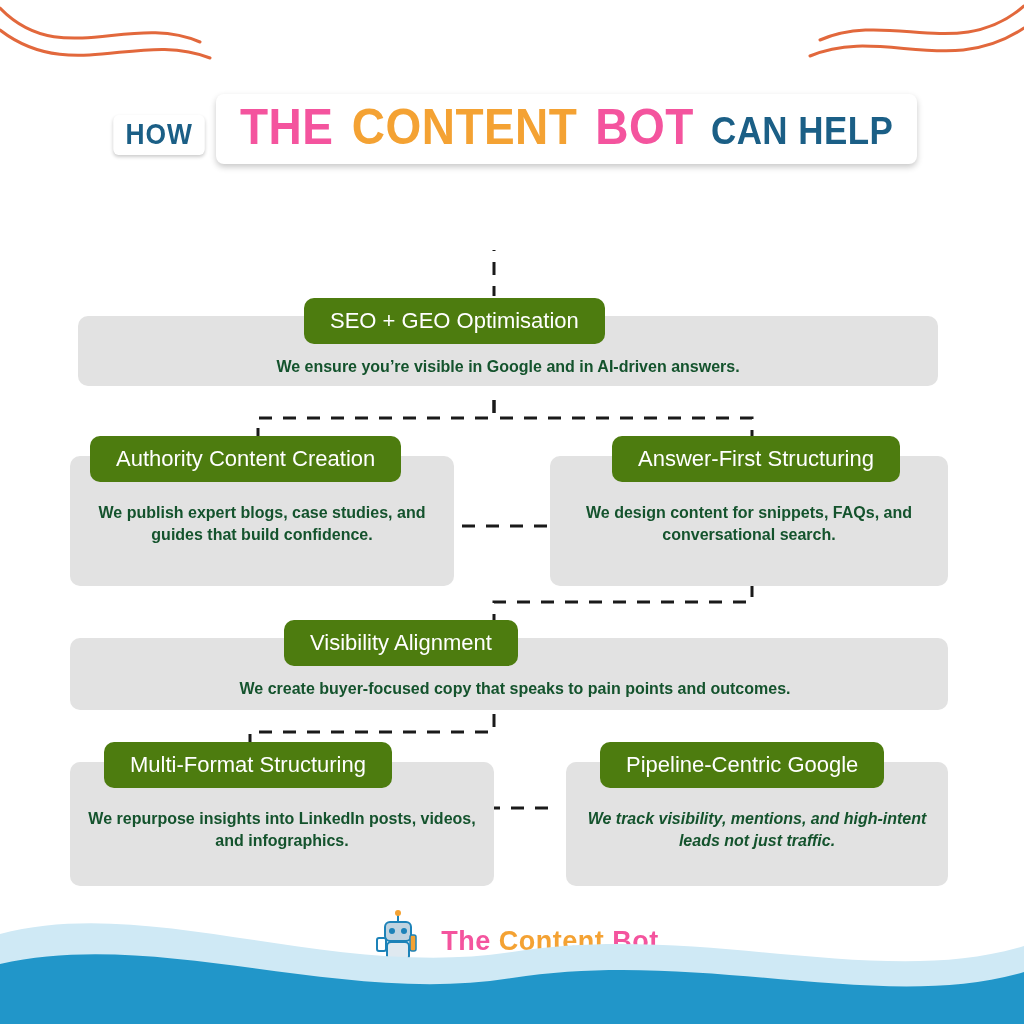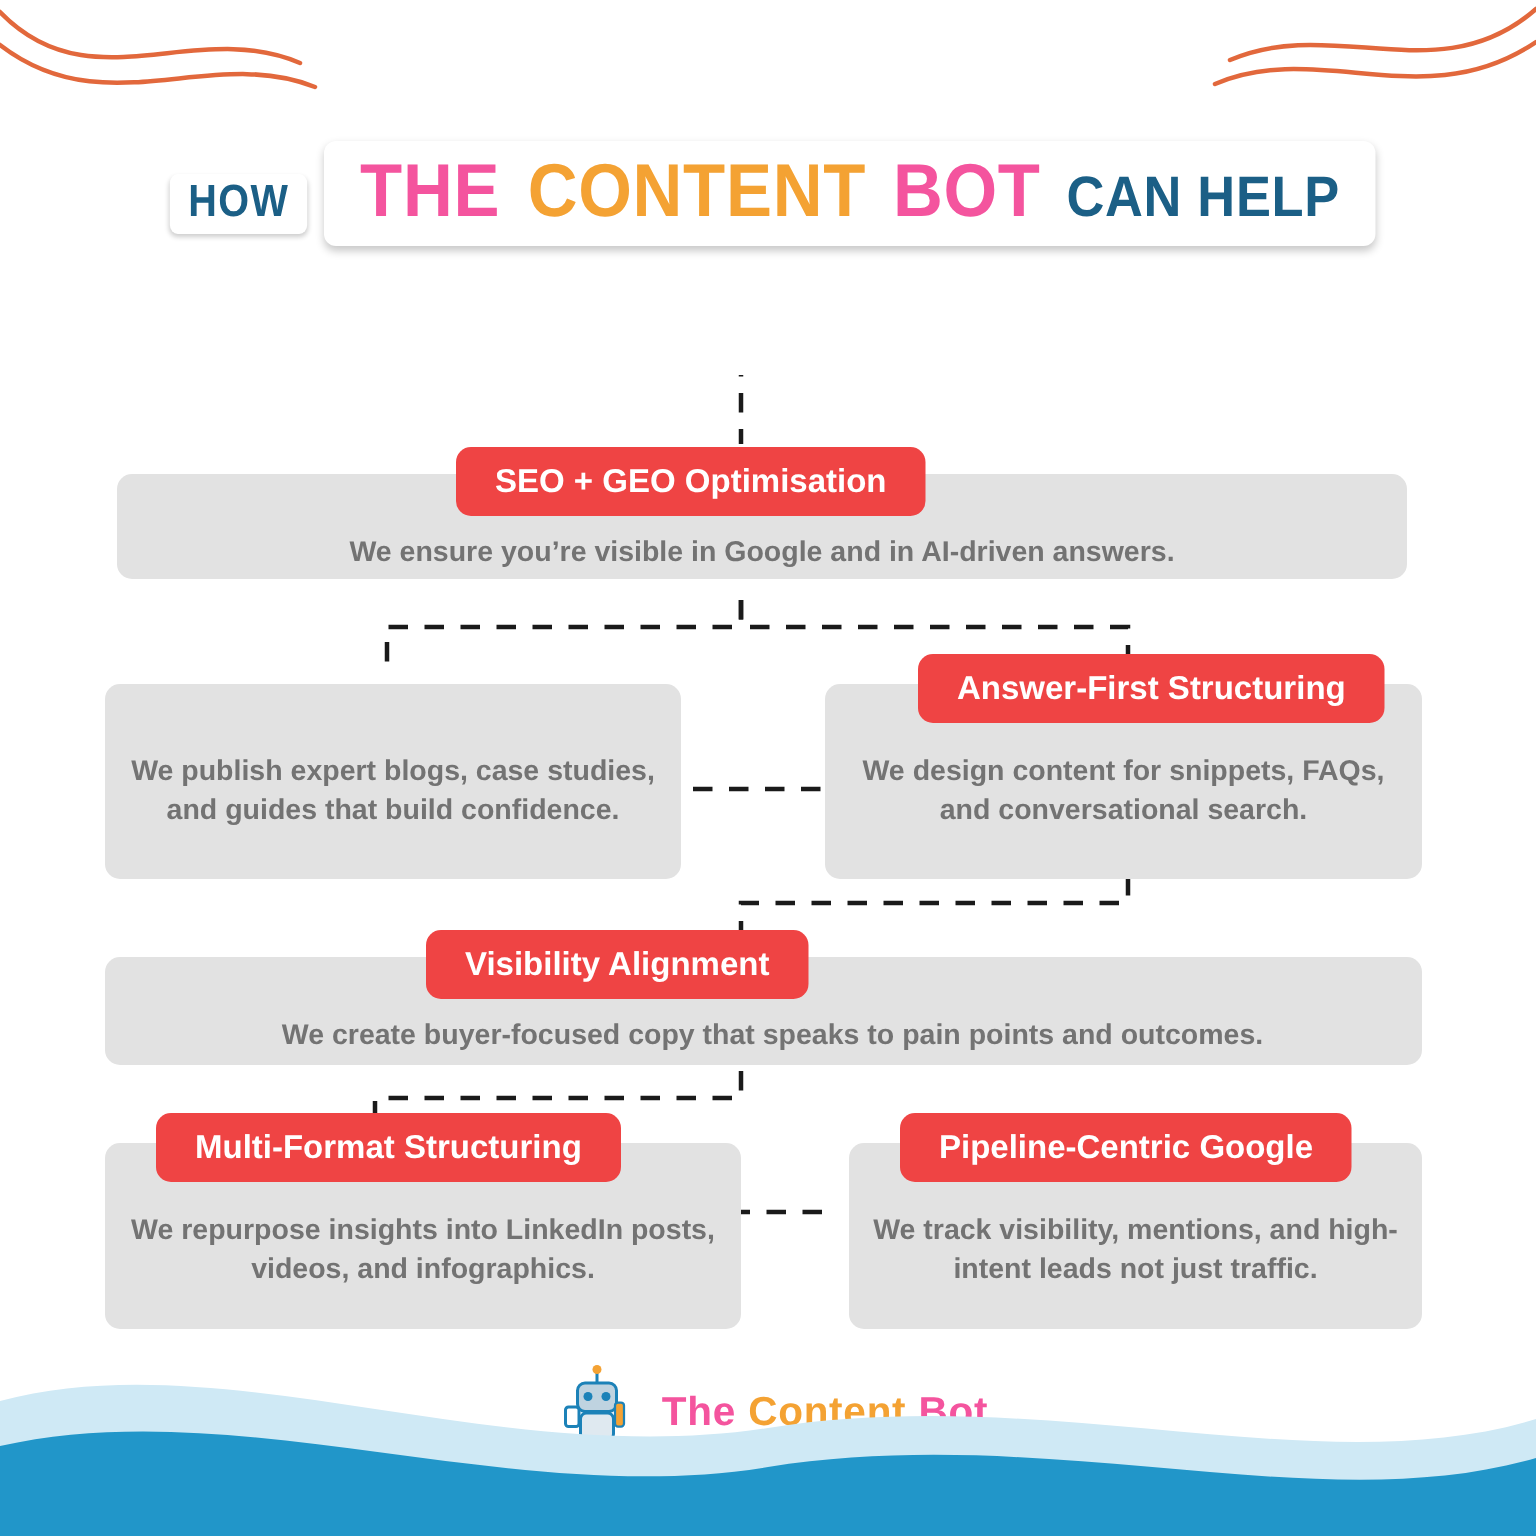--- a/index.html
+++ b/index.html
@@ -86,34 +86,34 @@
     height: 650px;
     pointer-events: none;
   }
 
   .card {
     position: absolute;
   }
   .card-body {
     background: #e2e2e2;
     border-radius: 10px;
-    color: #737373;
-    font-size: 19px;
+    color: #14532d;
+    font-size: 16px;
     font-weight: bold;
     line-height: 1.35;
     text-align: center;
     box-sizing: border-box;
   }
   .card-head {
     position: absolute;
     top: 0;
-    background: #ef4444;
+    background: #4d7c0f;
     color: #ffffff;
     font-size: 22px;
-    font-weight: bold;
+    font-weight: normal;
     border-radius: 10px;
     text-align: center;
     padding: 10px 26px;
     box-sizing: border-box;
     white-space: nowrap;
   }
 
   
   .card.wide .card-body {
     padding: 40px 20px 16px 20px;
@@ -186,20 +186,21 @@
     <div class="card-body" style="height:70px;">
       <span>We ensure you’re visible in Google and in AI-driven answers.</span>
     </div>
     <div class="card-head" style="left:226px; top:-18px;">SEO + GEO Optimisation</div>
   </div>
 
   <div class="card narrow" style="left:70px; top:206px; width:384px;">
     <div class="card-body" style="height:130px;">
       <span>We publish expert blogs, case studies, and guides that build confidence.</span>
     </div>
+    <div class="card-head" style="left:20px; top:-20px;">Authority Content Creation</div>
   </div>
 
   <div class="card narrow" style="left:550px; top:206px; width:398px;">
     <div class="card-body" style="height:130px;">
       <span>We design content for snippets, FAQs, and conversational search.</span>
     </div>
     <div class="card-head" style="left:16px; top:-20px;margin-left:46px;">Answer-First Structuring</div>
   </div>
 
   <div class="card wide" style="left:70px; top:388px; width:878px;">
@@ -210,21 +211,21 @@
   </div>
 
   <div class="card narrow" style="left:70px; top:512px; width:424px;">
     <div class="card-body" style="height:124px;">
       <span>We repurpose insights into LinkedIn posts, videos, and infographics.</span>
     </div>
     <div class="card-head" style="left:34px; top:-20px;">Multi-Format Structuring</div>
   </div>
 
   <div class="card narrow" style="left:566px; top:512px; width:382px;">
-    <div class="card-body" style="height:124px;">
+    <div class="card-body" style="height:124px;font-style:italic;">
       <span>We track visibility, mentions, and high-intent leads not just traffic.</span>
     </div>
     <div class="card-head" style="left:34px; top:-20px;">Pipeline-Centric Google</div>
   </div>
 
 </div>
 
 <div class="footer">
   <svg width="66" height="66" viewBox="0 0 66 66">
     <line x1="33" y1="6" x2="33" y2="14" stroke="#1c82b8" stroke-width="2"></line>

